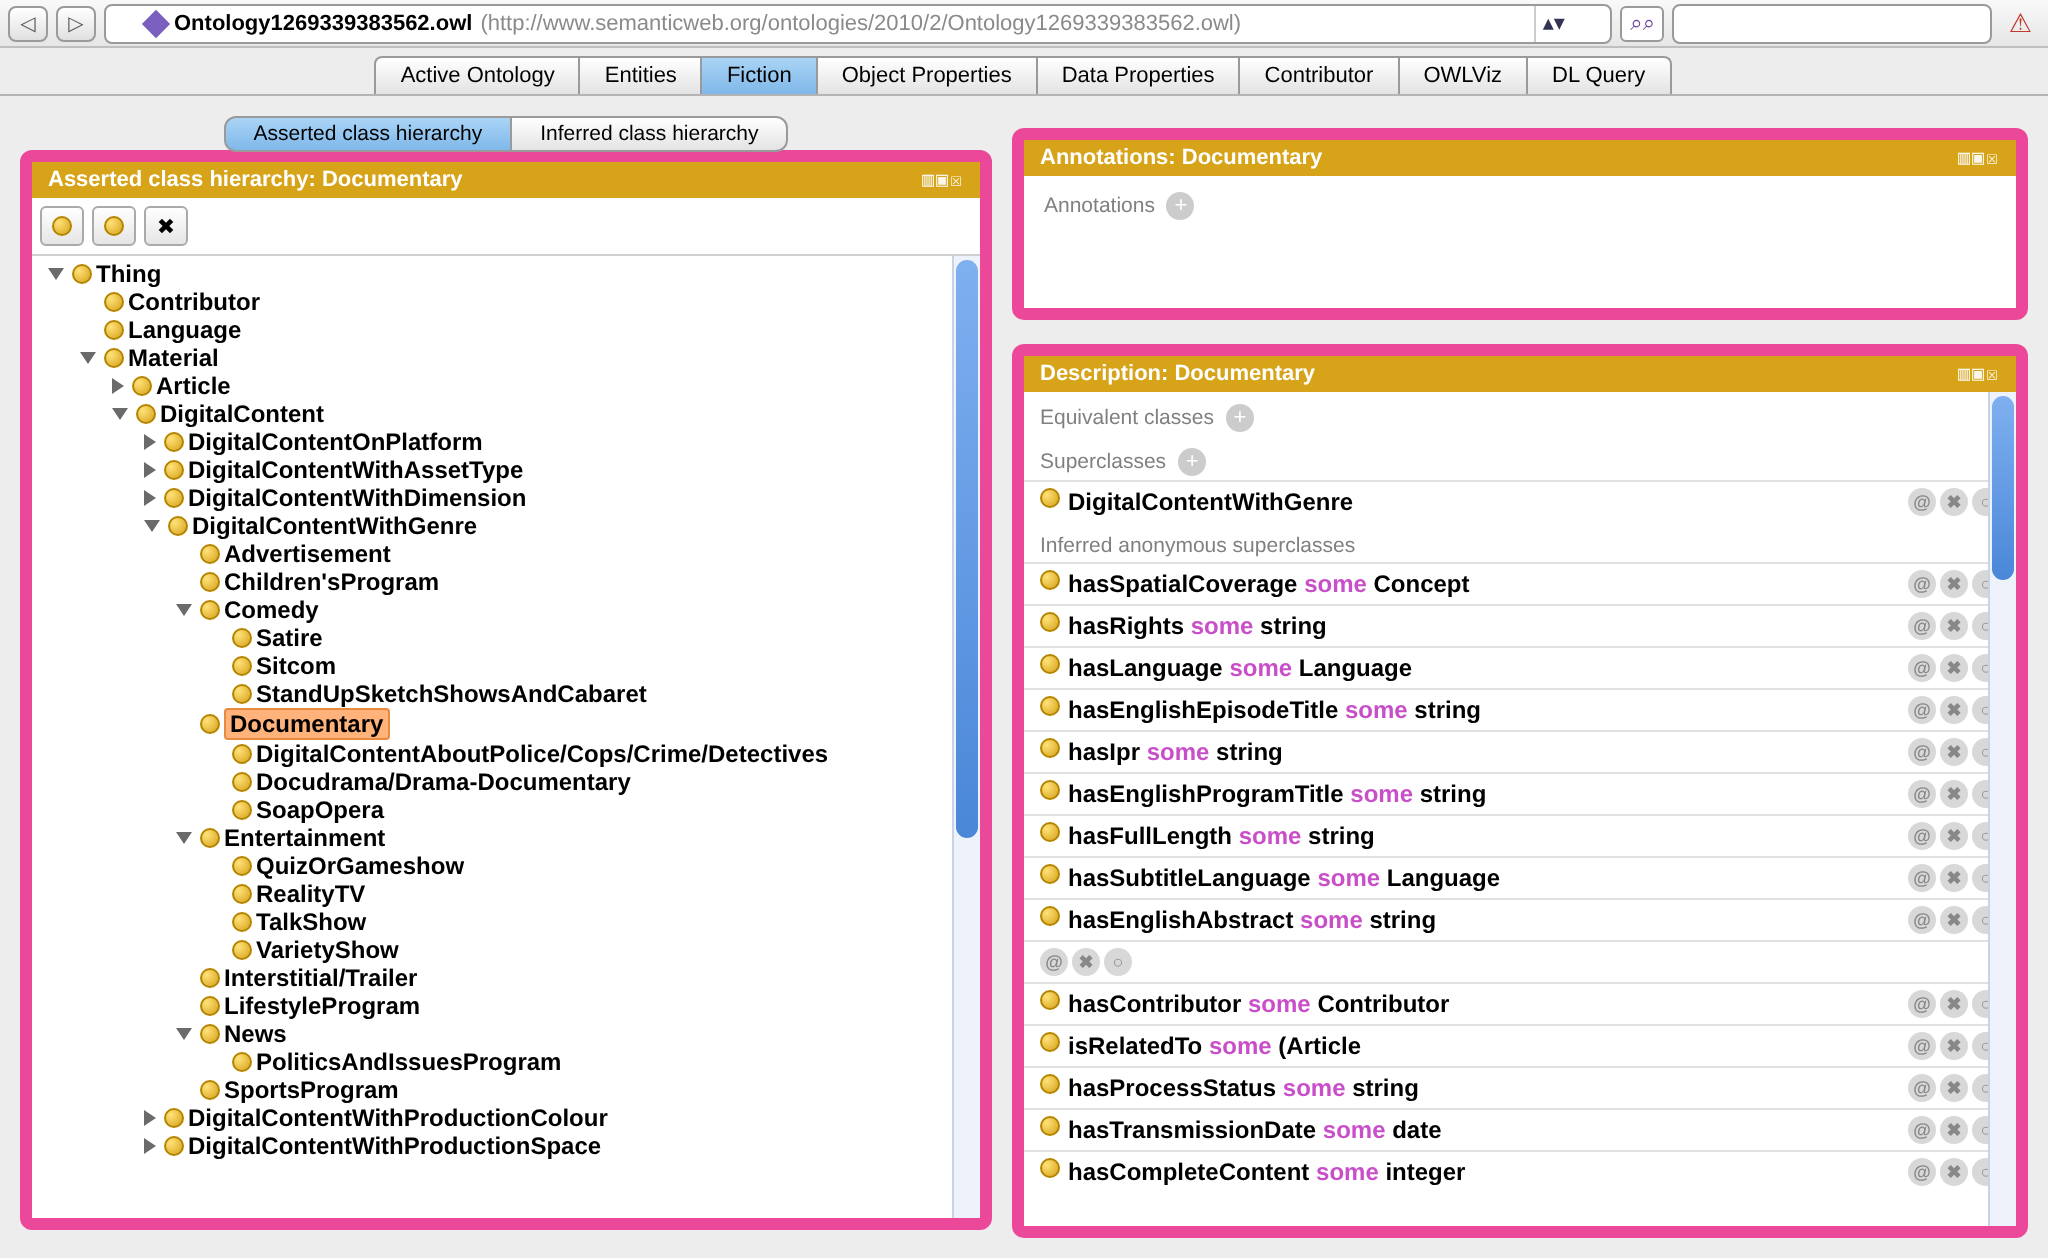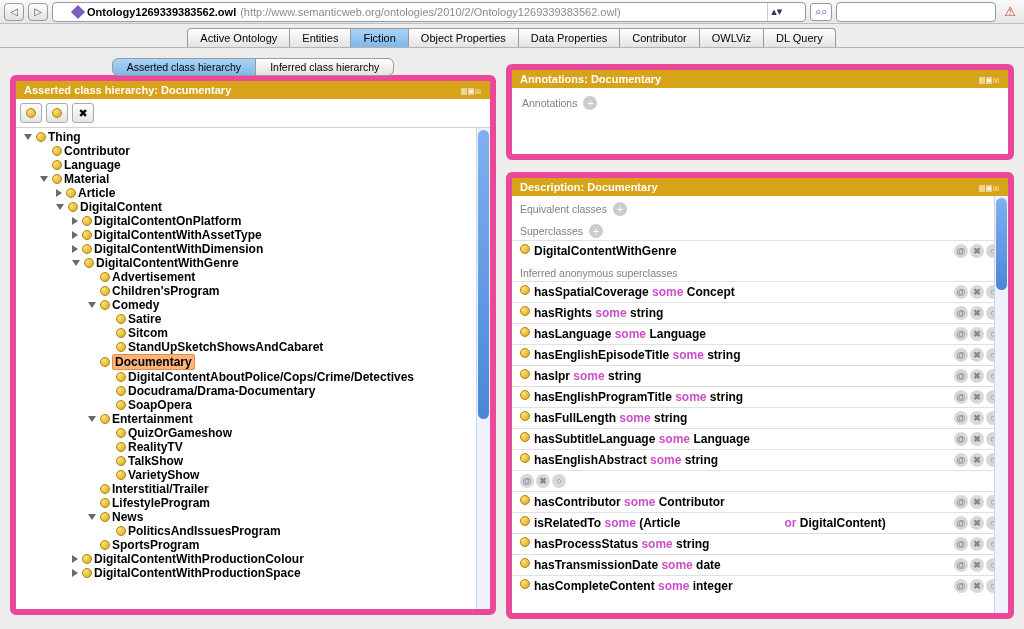--- a/index.html
+++ b/index.html
@@ -524,21 +524,20 @@
               <span class="rbtn">@</span>
               <span class="rbtn">✖</span>
               <span class="rbtn">○</span>
             </div>
           </div>
           <div class="row">
             <div class="txt">
               <span class="cls-ico"></span>
               <span><span>isRelatedTo </span><span class="kw-some">some </span><span>(Article </span></span>
               <br>
-              <span style="padding-left: 96px;"><span class="kw-some">or </span><span>DigitalContent) </span></span>
             </div>
             <div class="row-ctrls">
               <span class="rbtn">@</span>
               <span class="rbtn">✖</span>
               <span class="rbtn">○</span>
             </div>
           </div>
           <div class="row">
             <div class="txt">
               <span class="cls-ico"></span>

